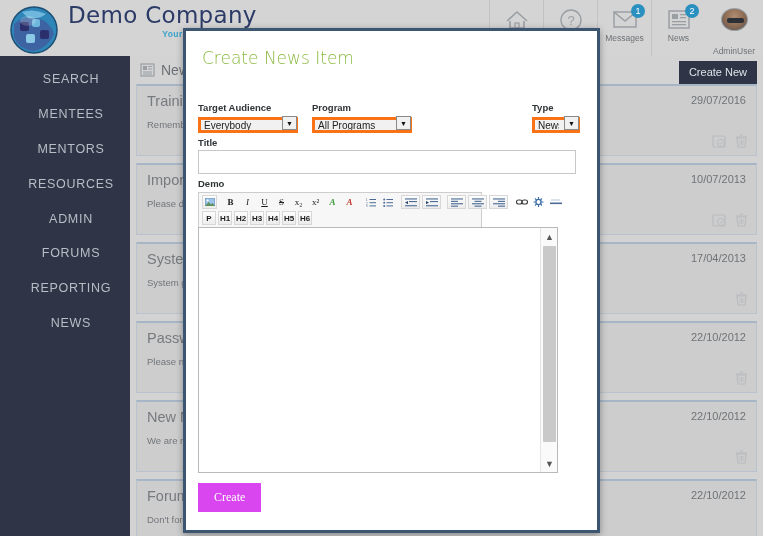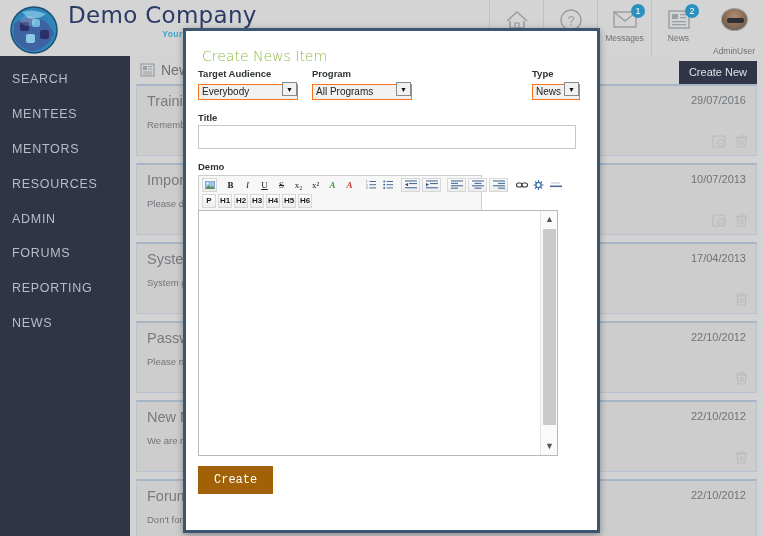--- a/index.html
+++ b/index.html
@@ -71,20 +71,21 @@
     position: absolute; left: 0; top: 56px;
     width: 130px; height: 480px;
     background: #2f3446;
     padding-top: 6px;
   }
   .nav-item {
     height: 34.8px; display: flex; align-items: center;
     padding-left: 12px;
     font-size: 12.5px; color: #b9bdc6; letter-spacing: .7px;
     cursor: pointer;
+    justify-content: center;
   }
 
   
   .main {
     position: absolute; left: 130px; top: 56px;
     width: 633px; height: 480px;
     background: #d3d3d3; overflow: hidden;
   }
   .page-head {
     height: 28px; display: flex; align-items: center;
@@ -127,47 +128,47 @@
   .modal-shell {
     position: absolute; left: 183px; top: 28px;
     width: 417px; height: 505px;
     background: #ffffff;
     border: 3px solid #3c5571;
     box-shadow: 0 2px 7px rgba(0,0,0,.35);
     overflow: hidden;
   }
   .modal-inner { padding: 12px 12px 0 12px; position: relative; height: 100%; }
   .modal-title {
-    font-size: 14px; color: #8cba43; font-weight: 300;
-    margin: 5px 0 4px 4px;
+    font-size: 17px; color: #8cba43; font-weight: 300;
+    margin: 5px 0 34px 4px;
     font-family: "DejaVu Sans", sans-serif;
   }
 
   .field-row { display: flex; align-items: flex-end; position: relative; }
   .fl { font-size: 9.5px; font-weight: bold; color: #2f3436; margin-bottom: 2px; display: block; }
   .sel {
     appearance: none; -webkit-appearance: none;
-    background: #f1f1f1; border: 1px solid #f97316;
+    background: #f1f1f1; border: 3px solid #f97316;
     font-size: 10px; font-family: "Liberation Sans", sans-serif;
     color: #222; height: 16px; padding: 0 18px 0 3px;
     cursor: pointer;
   }
   .sel-wrap { position: relative; display: inline-block; }
   .sel-arrow {
     position: absolute; right: 1px; top: 1px;
     width: 15px; height: 14px; background: #f1f1f1;
     border: 1px solid #8a8a8a; pointer-events: none;
     display: flex; align-items: center; justify-content: center;
     font-size: 7px; color: #111;
   }
   .f-target { width: 100px; }
   .f-prog { width: 100px; }
   .f-type { width: 48px; }
 
-  .group { margin-top: 12px; }
+  .group { margin-top: 4px; }
   .title-input {
     width: 378px; height: 24px;
     border: 1px solid #c7c7c7; background: #fff;
     font-size: 11px; padding: 0 6px;
     font-family: "Liberation Sans", sans-serif;
   }
 
   
   .editor { margin-top: 3px; width: 360px; }
   .tb {
@@ -207,23 +208,23 @@
     font-size: 9px; color: #555; cursor: pointer;
   }
   .sbar-arr.bot { position: absolute; bottom: 0; }
   .sbar-thumb {
     position: absolute; left: 2px; top: 18px;
     width: 13px; height: 196px; background: #c9c9c9;
     border-radius: 1px; cursor: pointer;
   }
 
   .create-btn {
-    margin-top: 10px; background: #a16207; color: #fff;
+    margin-top: 10px; background: #d946ef; color: #fff;
     border: none; font-size: 12px; padding: 7px 16px;
-    cursor: pointer; font-family: Liberation Mono, monospace;
+    cursor: pointer; font-family: Liberation Serif, serif;
   }
 
   svg { display: block; }
 </style>
 </head>
 <body>
 
 <div id="app">
 
   <div class="topbar">

